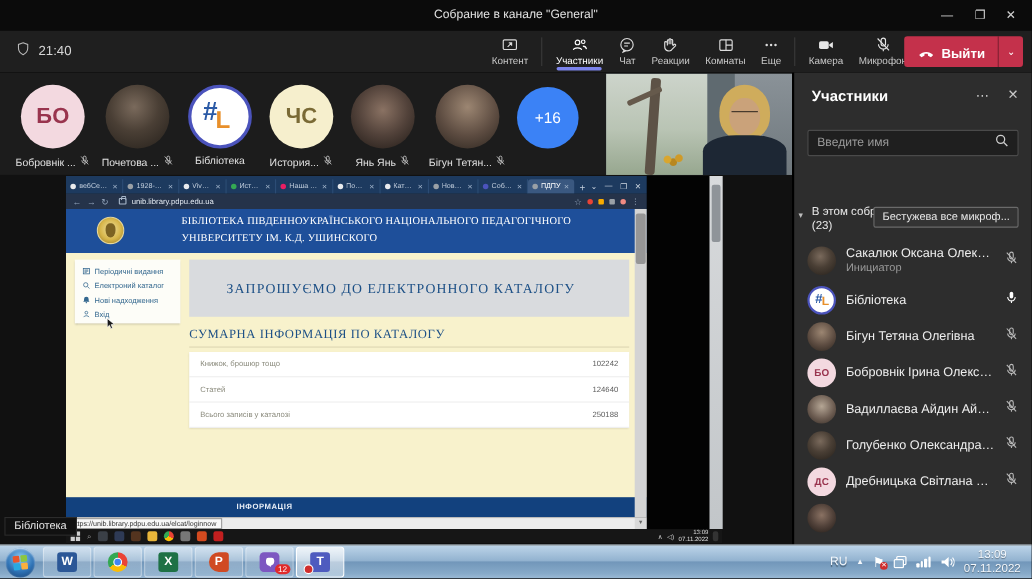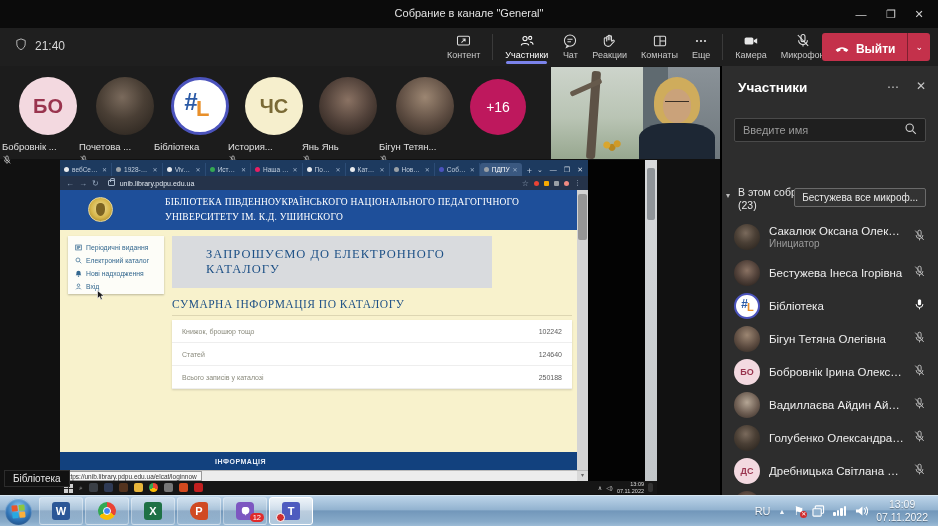--- a/index.html
+++ b/index.html
@@ -27,33 +27,33 @@
   #leave-btn .lv-div{width:1px;background:rgba(0,0,0,.35);}
   #leave-btn .lv-chev{display:flex;align-items:center;padding:0 7px;color:#fff;font-size:9px;}
 
   
   #main{left:0;top:66px;width:938px;height:429px;background:#000;}
   #stage{left:0;top:0;width:720px;height:429px;background:#111;}
   #strip{left:0;top:0;width:720px;height:93px;background:#1c1c1c;}
   .tile{position:absolute;top:1px;width:76px;height:92px;}
   .tile .av{position:absolute;left:50%;top:10px;transform:translateX(-50%);width:58px;height:58px;border-radius:50%;
     display:flex;align-items:center;justify-content:center;font-weight:bold;font-size:20px;}
-  .tile .nm{position:absolute;left:-8px;right:-8px;top:74px;display:flex;align-items:flex-start;justify-content:center;gap:3px;
-    color:#e0e0e0;font-size:9.5px;white-space:nowrap;flex-direction:column;}
+  .tile .nm{position:absolute;left:-8px;right:-8px;top:74px;display:flex;align-items:flex-end;justify-content:center;gap:3px;
+    color:#e0e0e0;font-size:9.5px;white-space:nowrap;}
   .ph{background:radial-gradient(circle at 45% 35%,#7a6a5c 0%,#4a3f35 45%,#241f1a 100%);}
   .ph2{background:radial-gradient(circle at 50% 40%,#8a7263 0%,#52423a 50%,#201a16 100%);}
   .ph3{background:radial-gradient(circle at 50% 35%,#9c8672 0%,#5d4c41 55%,#2b241e 100%);}
   .ph4{background:radial-gradient(circle at 50% 40%,#b5a695 0%,#6d5d52 55%,#342b25 100%);}
   .logo-av{background:#fff;border:3px solid #4b53bc;box-sizing:border-box;position:relative;}
   .lg-hash{color:#2b5aa6;font-style:italic;font-weight:bold;font-size:24px;position:absolute;left:10px;top:8px;}
   .lg-l{color:#e88f2a;font-weight:bold;font-size:22px;position:absolute;left:22px;top:16px;}
   .logo-av.small{border-width:2px;}
   .logo-av.small .lg-hash{font-size:12px;left:5px;top:2px;}
   .logo-av.small .lg-l{font-size:11px;left:11px;top:6px;}
-  #overflow-tile .circ{position:absolute;left:470px;top:13px;width:56px;height:56px;border-radius:50%;background:#be185d;
+  #overflow-tile .circ{position:absolute;left:470px;top:13px;width:56px;height:56px;border-radius:50%;background:#3b82f6;
     color:#fff;display:flex;align-items:center;justify-content:center;font-size:14px;}
 
   
   #video-tile{left:551px;top:1px;width:169px;height:92px;background:#5f6a70;overflow:hidden;}
   #video-tile .window{position:absolute;left:0;top:0;width:92px;height:92px;background:linear-gradient(180deg,#cdd4cb 0%,#b9c4b4 55%,#97a78f 100%);}
   #video-tile .tree{position:absolute;left:38px;top:4px;width:9px;height:88px;background:#5d5246;transform:rotate(4deg);border-radius:3px;}
   #video-tile .branch{position:absolute;left:18px;top:18px;width:34px;height:5px;background:#665a4c;transform:rotate(-24deg);border-radius:2px;}
   #video-tile .flowers{position:absolute;left:48px;top:72px;width:26px;height:12px;background:radial-gradient(circle at 30% 50%,#d9a62e 3px,transparent 4px),radial-gradient(circle at 70% 40%,#cf9a28 3px,transparent 4px),radial-gradient(circle at 50% 70%,#b8871f 3px,transparent 4px);}
   #video-tile .wall{position:absolute;right:0;top:0;width:52px;height:92px;background:linear-gradient(180deg,#8a9298 0%,#6f787d 100%);}
   #video-tile .hair{position:absolute;left:103px;top:10px;width:46px;height:50px;border-radius:50% 50% 42% 42%;background:#cfac5c;}
@@ -85,21 +85,21 @@
   #page{left:0;top:30px;width:528px;height:280px;background:#f8f2cc;}
   #site-header{left:0;top:0;width:528px;height:40px;background:#1e4f9a;}
   #site-logo{left:28px;top:7px;width:25px;height:25px;border-radius:50%;background:radial-gradient(circle at 50% 45%,#efe1a0 0%,#d7b64a 55%,#8c6f1f 100%);border:1px solid #e8d89a;box-sizing:border-box;}
   #site-logo:after{content:"";position:absolute;left:7px;top:5px;width:9px;height:13px;background:#7c6322;border-radius:40% 40% 50% 50%;}
   #site-title{left:105px;top:5px;width:400px;color:#fff;font-family:"Liberation Serif",serif;font-size:9.5px;line-height:1.55;letter-spacing:.2px;}
   #site-body{left:0;top:40px;width:528px;height:222px;}
   #side-card{left:8px;top:6px;width:96px;height:58px;background:#fdfdf8;box-shadow:0 1px 2px rgba(0,0,0,.25);padding:5px 0 0 7px;box-sizing:border-box;}
   .menu-item{display:flex;align-items:center;gap:4px;height:13px;color:#34688f;font-size:6.8px;cursor:pointer;white-space:nowrap;}
   .menu-item svg{flex:none;}
   #page-cursor{left:37px;top:57px;}
-  #banner{left:112px;top:6px;width:320px;height:52px;background:#d9dbde;display:flex;align-items:center;}
+  #banner{left:112px;top:6px;width:400px;height:52px;background:#d9dbde;display:flex;align-items:center;}
   #banner span{margin-left:34px;color:#1d5086;font-family:"Liberation Serif",serif;font-size:12.5px;letter-spacing:1px;}
   #summary-title{left:112px;top:68px;width:400px;color:#1d5086;font-family:"Liberation Serif",serif;font-size:11.5px;letter-spacing:.5px;
     border-bottom:1px solid #ddd6b2;padding-bottom:5px;}
   #sum-table{left:112px;top:90px;width:400px;background:#fff;box-shadow:0 1px 2px rgba(0,0,0,.15);}
   .srow{height:22px;display:flex;align-items:center;justify-content:space-between;padding:0 10px;border-bottom:1px solid #eee;}
   .srow .sl{color:#8a8a7c;font-size:7px;}
   .srow .sv{color:#5c5c5c;font-size:7px;}
   #site-footer{left:0;top:262px;width:528px;height:18px;background:#12417e;display:flex;align-items:center;}
   #site-footer span{margin-left:155px;color:#e8eef7;font-size:7px;font-weight:bold;letter-spacing:.5px;}
   #statusrow{left:0;top:310px;width:528px;height:11px;background:#ececec;border-top:1px solid #bbb;box-sizing:border-box;}
@@ -595,31 +595,20 @@
               <div class="pname">Сакалюк Оксана Олександрівна</div>
               <div class="psub">Инициатор</div>
             </div>
             <span class="pmic"><svg width="13" height="13" viewBox="0 0 16 16" fill="none" stroke="#bbb" stroke-width="1.2">
                 <rect x="6" y="1.5" width="4" height="7.5" rx="2"></rect>
                 <path d="M3.8 7.5a4.2 4.2 0 0 0 8.4 0M8 11.7v2.3"></path>
                 <line x1="2.8" y1="2" x2="13.2" y2="13.5"></line>
               </svg></span>
           </div>
           <div class="prow">
-            <div class="pav ph2"></div>
-            <div class="ptxt">
-              <div class="pname">Бестужева Інеса Ігорівна</div>
-            </div>
-            <span class="pmic"><svg width="13" height="13" viewBox="0 0 16 16" fill="none" stroke="#bbb" stroke-width="1.2">
-                <rect x="6" y="1.5" width="4" height="7.5" rx="2"></rect>
-                <path d="M3.8 7.5a4.2 4.2 0 0 0 8.4 0M8 11.7v2.3"></path>
-                <line x1="2.8" y1="2" x2="13.2" y2="13.5"></line>
-              </svg></span>
-          </div>
-          <div class="prow">
             <div class="logo-av av small" style="width:26px;height:26px;border-radius:50%;position:relative;">
               <span class="lg-hash">#</span>
               <span class="lg-l">L</span>
             </div>
             <div class="ptxt">
               <div class="pname">Бібліотека</div>
             </div>
             <span class="pmic"><svg width="13" height="13" viewBox="0 0 16 16">
                 <rect x="6" y="1.5" width="4" height="7.5" rx="2" fill="#fff"></rect>
                 <path d="M3.8 7.5a4.2 4.2 0 0 0 8.4 0M8 11.7v2.3" fill="none" stroke="#fff" stroke-width="1.2"></path>

